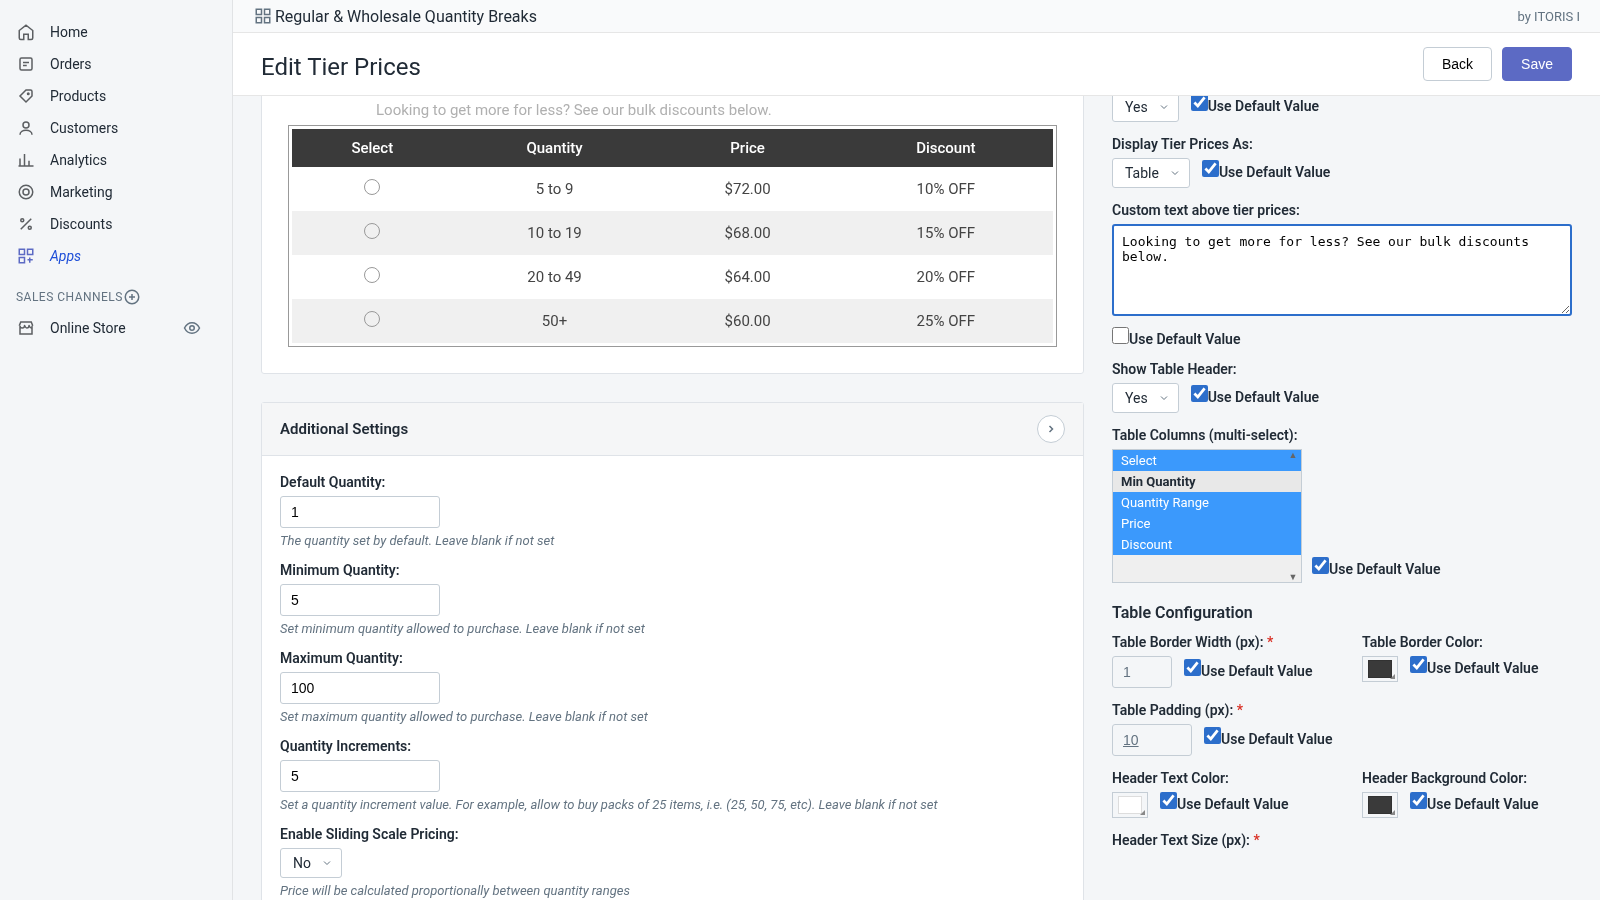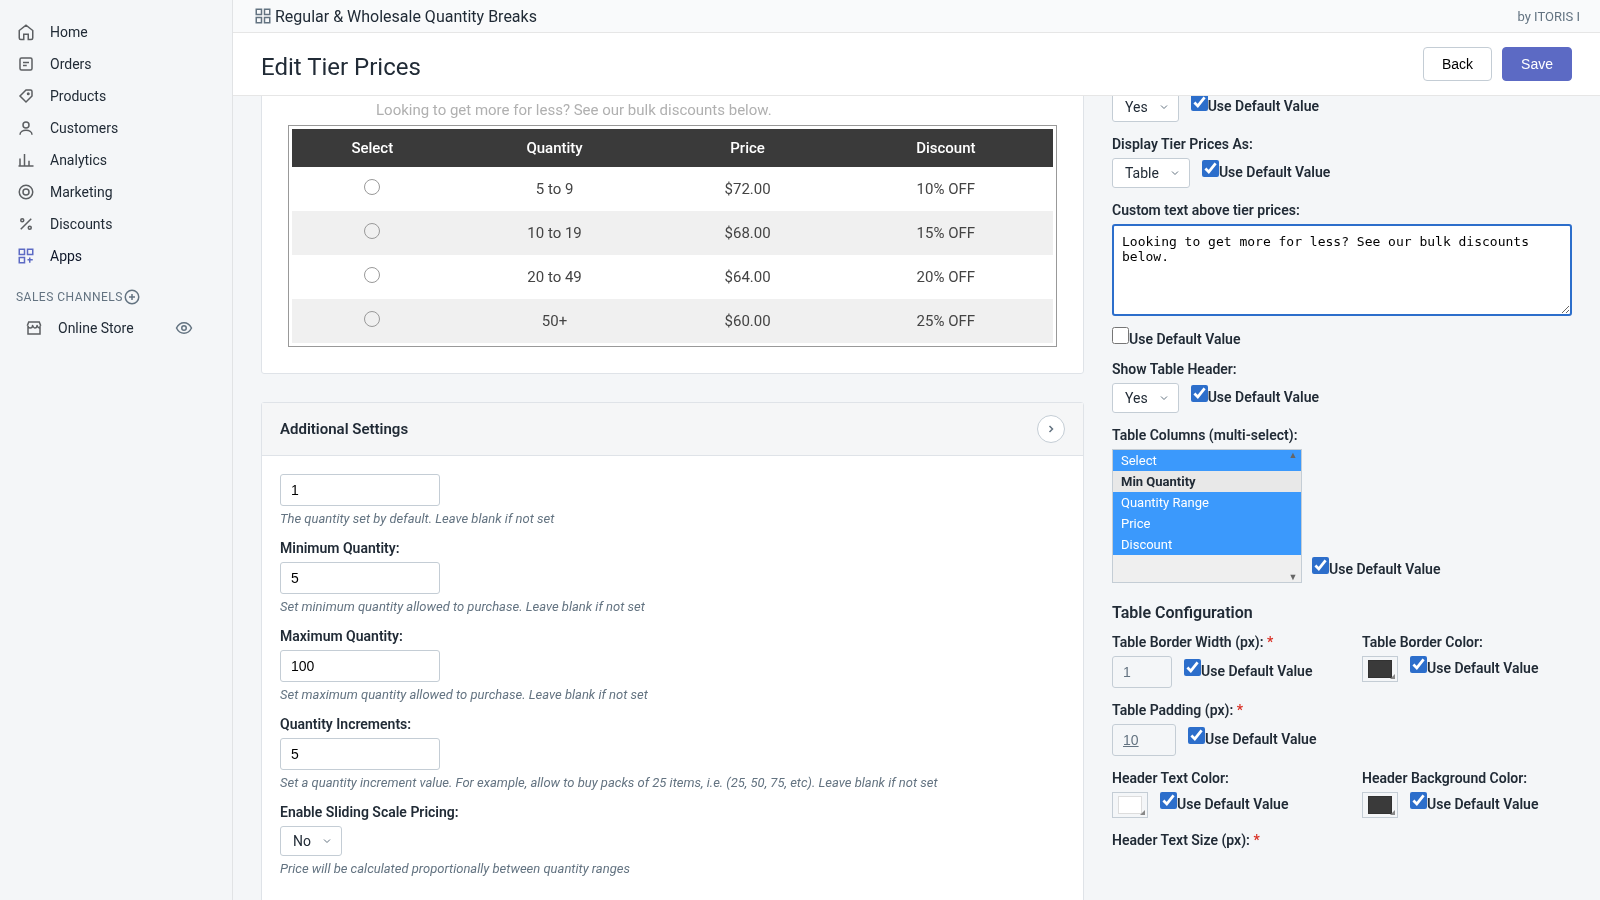--- a/index.html
+++ b/index.html
@@ -1,24 +1,24 @@
 <!DOCTYPE html>
 <html><head>
 <meta charset="utf-8">
 <style>
 * { box-sizing: border-box; margin: 0; padding: 0; }
 body { font-family: -apple-system, BlinkMacSystemFont, "Segoe UI", Roboto, Helvetica, Arial, sans-serif; font-size: 14px; color: #212b36; background: #f4f6f8; overflow: hidden; }
 .app { display: flex; height: 900px; width: 1600px; }
 .sidebar { width: 232px; background: #f4f6f8; padding-top: 16px; }
 .nav-item { display: flex; align-items: center; padding: 6px 16px; cursor: pointer; color: #212b36; }
 .nav-item .ic { width: 20px; height: 20px; margin-right: 14px; display:flex; align-items:center; justify-content:center; color:#5c5f62;}
-.nav-item.active { color: #0f172a; }
+.nav-item.active { color: #1d4ed8; font-style: italic; }
 .nav-item.active .ic { color:#5c6ac4; }
 .nav-section-title { display:flex; align-items:center; padding: 16px 16px 6px 16px; font-size: 12px; color: #637381; letter-spacing: .04em;}
-.nav-channel { display:flex; align-items:center; justify-content:space-between; padding:6px 24px;}
+.nav-channel { display:flex; align-items:center; justify-content:space-between; padding:6px 16px;}
 .nav-channel .left { display:flex; align-items:center; }
 .nav-channel .ic { width:20px; height:20px; margin-right:14px; display:flex;align-items:center;justify-content:center;color:#5c5f62;}
 .main { flex: 1; display: flex; flex-direction: column; background: #f4f6f8; border-left:1px solid #e1e3e5;}
 .topbar { display: flex; align-items: center; justify-content: space-between; padding: 6px 20px; border-bottom: 1px solid #e6e6e6; background:#f9fafb;}
 .topbar .title-wrap { display:flex; align-items:center; gap:2px;}
 .topbar .app-ic { width:20px;height:20px; display:flex;align-items:center;justify-content:center;color:#637381;}
 .topbar .title { font-size: 16px; color:#212b36; }
 .topbar .by { color:#637381; font-size:13px;}
 .subheader { display:flex; align-items:flex-end; justify-content:space-between; padding: 14px 28px; background:#fff; border-bottom:1px solid #e6e6e6;gap:12px;}
 .subheader h1 { font-size: 24px; font-weight: 400; }
@@ -248,20 +248,21 @@
           <div class="card-header">
             <h3>Additional Settings</h3>
             <div class="expand-btn">
                 <svg width="12" height="12" viewBox="0 0 24 24" fill="none" stroke="#637381" stroke-width="3">
                   <path d="M9 18l6-6-6-6"></path>
                 </svg>
               </div>
           </div>
           <div class="card-body">
             <div class="field">
+              <label>Default Quantity:</label>
               <input type="text" value="1" style="">
               <div class="hint">The quantity set by default. Leave blank if not set</div>
             </div>
             <div class="field">
               <label>Minimum Quantity:</label>
               <input type="text" value="5" style="">
               <div class="hint">Set minimum quantity allowed to purchase. Leave blank if not set</div>
             </div>
             <div class="field">
               <label>Maximum Quantity:</label>
@@ -374,21 +375,21 @@
                   <div class="color-inner" style="background:#3a3a3a"></div>
                   <div class="tri"></div>
                 </div>
               <label class="inline-check"><input type="checkbox" checked="" style=""><span>Use Default Value</span></label>
             </div>
           </div>
         </div>
         <div class="field">
           <label><span>Table Padding (px):</span> <span class="req">*</span></label>
           <div class="row-inline">
-            <input type="text" disabled="" style="width: 64px; text-decoration: underline;" value="10">
+            <input type="text" disabled="" style="width: 80px; text-decoration: underline;" value="10">
             <label class="inline-check"><input type="checkbox" checked="" style=""><span>Use Default Value</span></label>
           </div>
         </div>
 
         <div class="two-col-fields">
           <div class="field">
             <label>Header Text Color:</label>
             <div class="row-inline">
               <div class="color-swatch">
                   <div class="color-inner" style="background:#ffffff"></div>

